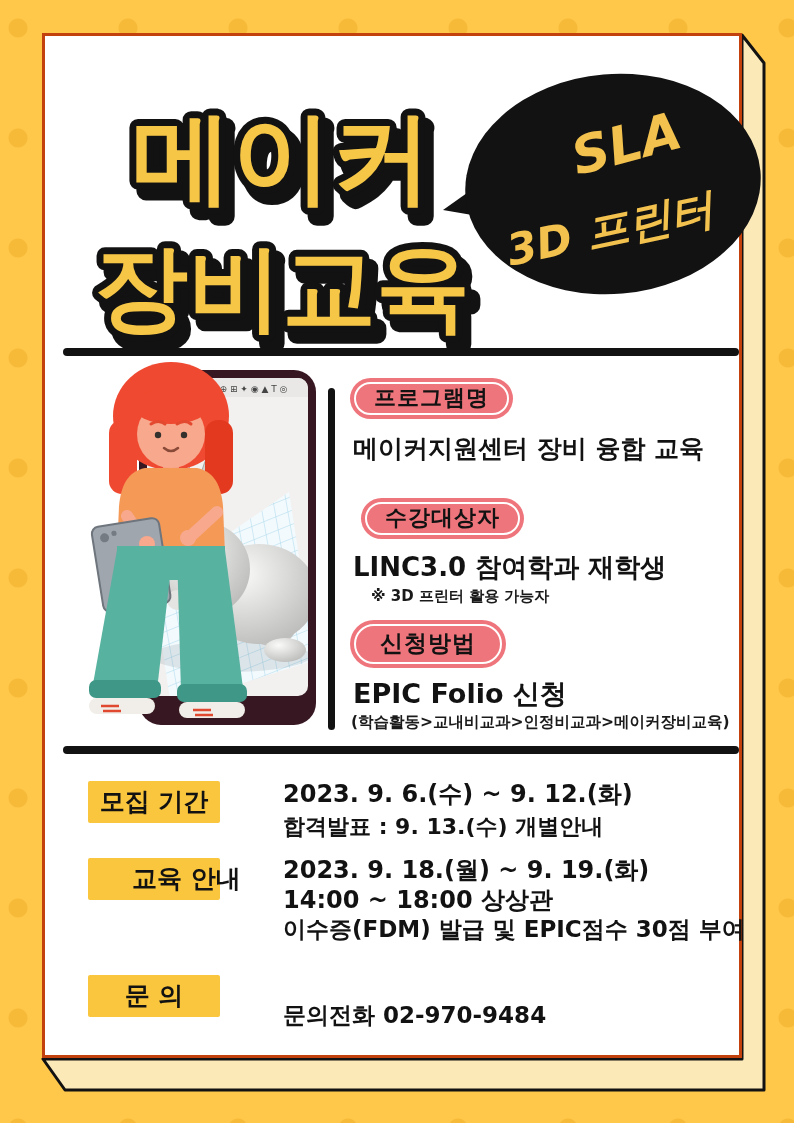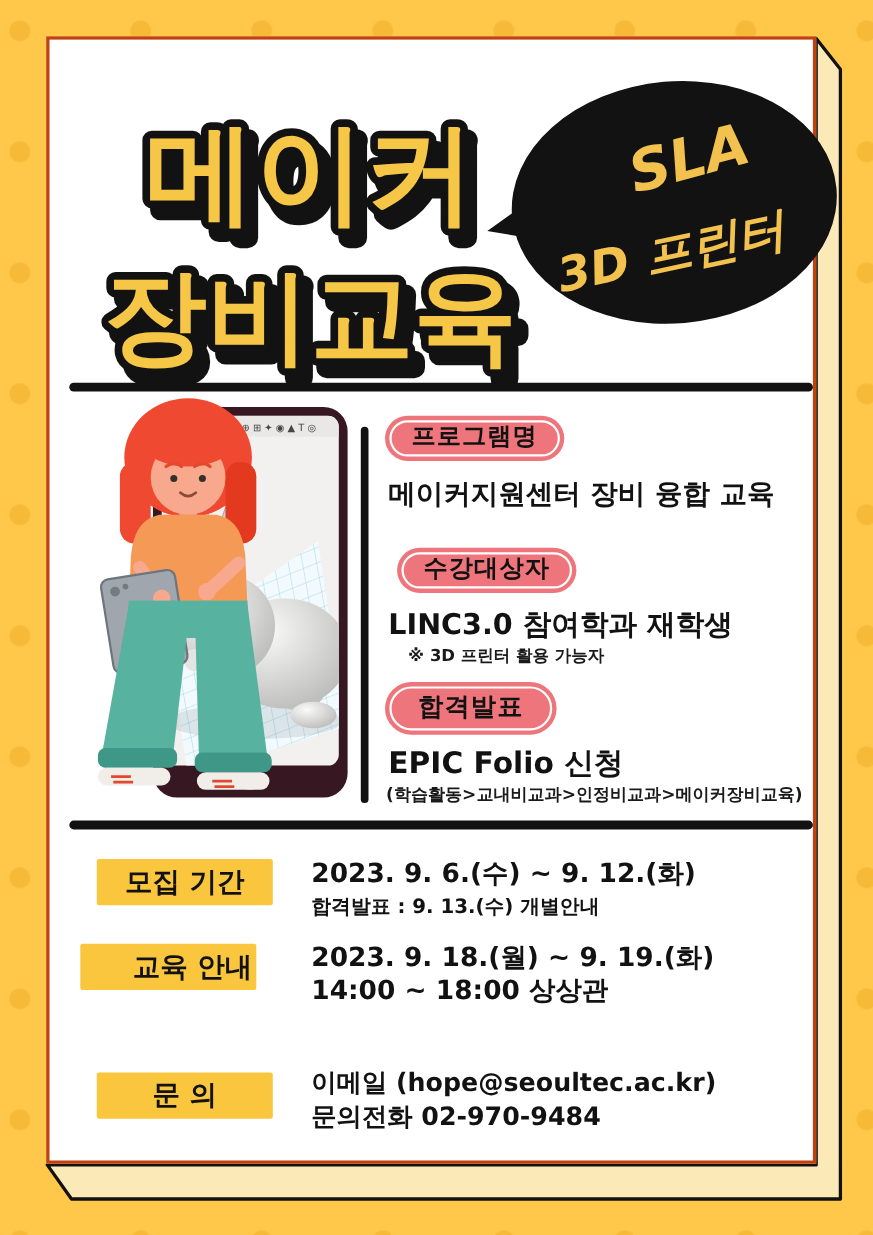--- a/index.html
+++ b/index.html
@@ -39,21 +39,21 @@
     content:""; position:absolute; inset:4px; border:2px solid #ffffff;
     border-radius:999px; pointer-events:none;
   }
   .pill.big { padding:12px 30px 13px 30px; font-size:23px; }
 
   .sec-title { position:absolute; font-weight:bold; white-space:nowrap; }
   .sec-note  { position:absolute; font-weight:bold; white-space:nowrap; color:#1a1a1a; }
 
   
   .ylabel {
-    position:absolute; width:160px; height:42px; background:#FAC63E;
+    position:absolute; width:132px; height:42px; background:#FAC63E;
     font-weight:bold; font-size:25px; text-align:center; line-height:42px;
     white-space:nowrap; border-radius:2px;
   }
   .info-line { position:absolute; font-weight:bold; white-space:nowrap; }
 </style>
 </head>
 <body>
 
 <svg class="backdrop" width="794" height="1123">
   <polygon points="742,35 764,63 764,1090 65,1090 43,1059 742,1059" fill="#FCE9B8" stroke="#121212" stroke-width="3" stroke-linejoin="round"></polygon>
@@ -169,31 +169,31 @@
 
   <div class="v-divider" style="left:283px;top:352px;height:342px;"></div>
 
   <div class="pill" style="left:305px;top:342px;">프로그램명</div>
   <div class="sec-title" style="left:308px;top:396px;font-size:25px;text-align:right;">메이커지원센터 장비 융합 교육</div>
 
   <div class="pill" style="left:316px;top:462px;">수강대상자</div>
   <div class="sec-title" style="left:308px;top:514px;font-size:26px;">LINC3.0 참여학과 재학생</div>
   <div class="sec-note" style="left:326px;top:551px;font-size:15px;">※ 3D 프린터  활용 가능자</div>
 
-  <div class="pill big" style="left:305px;top:584px;">합격발표</div>
+  <div class="pill big" style="left:305px;top:584px;">신청방법</div>
   <div class="sec-title" style="left:308px;top:640px;font-size:27px;">EPIC Folio 신청</div>
   <div class="sec-note" style="left:306px;top:676px;font-size:15.5px;">(학습활동&gt;교내비교과&gt;인정비교과&gt;메이커장비교육)</div>
 
   <div class="h-divider" style="left:18px;top:710px;width:676px;"></div>
 
   <div class="ylabel" style="left:43px;top:745px;">모집 기간</div>
   <div class="info-line" style="left:238px;top:742px;font-size:24px;">2023. 9. 6.(수) ~ 9. 12.(화)</div>
-  <div class="info-line" style="left:238px;top:776px;font-size:18px;">합격발표 :  9. 13.(수) 개별안내</div>
+  <div class="info-line" style="left:238px;top:776px;font-size:22px;">합격발표 :  9. 13.(수) 개별안내</div>
 
-  <div class="ylabel" style="left:28px;top:822px;padding-left:44px;">교육 안내</div>
+  <div class="ylabel" style="left:43px;top:822px;padding-left:44px;">교육 안내</div>
   <div class="info-line" style="left:238px;top:818px;font-size:24px;">2023. 9. 18.(월) ~ 9. 19.(화)</div>
   <div class="info-line" style="left:238px;top:848px;font-size:24px;">14:00 ~ 18:00 상상관</div>
+  <div class="info-line" style="left:238px;top:878px;font-size:23px;">이수증(FDM) 발급 및 EPIC점수 30점 부여</div>
 
   <div class="ylabel" style="left:43px;top:939px;">문 의</div>
-  <div class="info-line" style="left:238px;top:933px;font-size:23px;">이메일 (hope@seoultec.ac.kr)</div>
   <div class="info-line" style="left:238px;top:964px;font-size:23px;">문의전화 02-970-9484</div>
 
 </div>
 
 </body></html>

